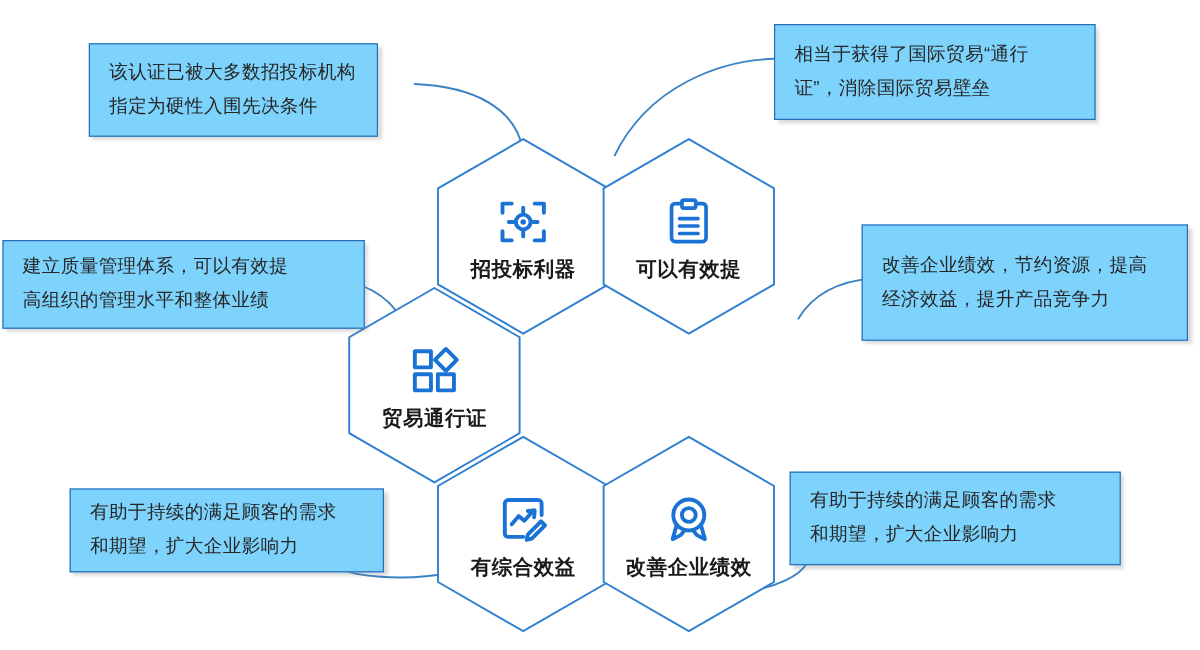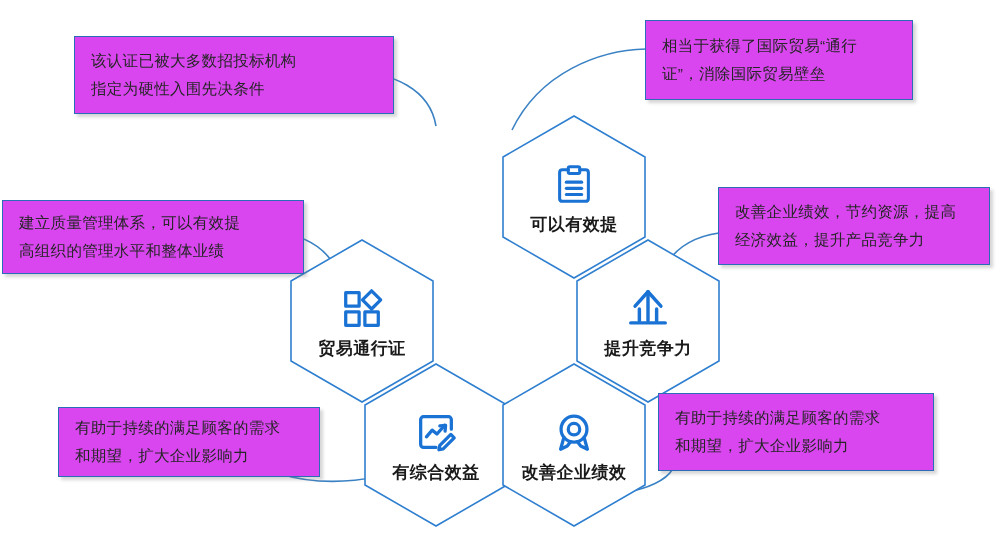--- a/index.html
+++ b/index.html
@@ -60,21 +60,21 @@
     font-weight: bold;
     color: #1a1a1a;
     letter-spacing: 0.5px;
     white-space: nowrap;
     line-height: 1;
   }
   .callout {
     position: absolute;
     box-sizing: border-box;
     border: 1px solid #2b6cb8;
-    background: #d946ef;
+    background: #7dd3fc;
     box-shadow: 3px 3px 3px rgba(120,120,120,0.30);
     display: flex;
     align-items: center;
   }
   .callout-text {
     font-size: 15.5px;
     line-height: 28px;
     color: #262626;
     padding: 0 16px;
     white-space: pre-line;
@@ -90,20 +90,42 @@
     <g fill="none" stroke="#3b82c4" stroke-width="1.6">
       <path d="M345,70 C395,72 430,90 436,126"></path>
       <path d="M646,49 C600,50 540,72 512,130"></path>
       <path d="M272,232 C300,234 322,244 335,266"></path>
       <path d="M728,232 C700,234 678,244 665,266"></path>
       <path d="M280,474 C320,486 390,486 428,452"></path>
       <path d="M672,470 C660,490 600,504 556,486"></path>
     </g>
   </svg>
 
+  <div class="hex" style="left:362px; top:113px;">
+    <svg class="hex-svg" viewBox="0 0 148 168">
+      <polygon points="74,3 145,44 145,124 74,165 3,124 3,44" fill="#ffffff" stroke="#2f7fd0" stroke-width="1.6"></polygon>
+    </svg>
+    <div class="hex-inner">
+      <svg class="hex-icon" viewBox="0 0 48 48">
+        <g fill="none" stroke="#1a73d4" stroke-width="3.4" stroke-linecap="round" stroke-linejoin="round">
+          <path d="M6,16 L6,8 L14,8"></path>
+          <path d="M34,8 L42,8 L42,16"></path>
+          <path d="M42,32 L42,40 L34,40"></path>
+          <path d="M14,40 L6,40 L6,32"></path>
+          <circle cx="24" cy="24" r="6.4"></circle>
+          <path d="M24,11.5 L24,15.5"></path>
+          <path d="M24,32.5 L24,36.5"></path>
+          <path d="M11.5,24 L15.5,24"></path>
+          <path d="M32.5,24 L36.5,24"></path>
+        </g>
+        <circle cx="24" cy="24" r="2.4" fill="#1a73d4"></circle>
+      </svg>
+      <div class="hex-label">招投标利器</div>
+    </div>
+  </div>
 
   <div class="hex" style="left:500px; top:113px;">
     <svg class="hex-svg" viewBox="0 0 148 168">
       <polygon points="74,3 145,44 145,124 74,165 3,124 3,44" fill="#ffffff" stroke="#2f7fd0" stroke-width="1.6"></polygon>
     </svg>
     <div class="hex-inner">
       <svg class="hex-icon" viewBox="0 0 48 48">
         <g fill="none" stroke="#1a73d4" stroke-width="3.2" stroke-linecap="round" stroke-linejoin="round">
           <path d="M18,8 L12,8 C10.3,8 9,9.3 9,11 L9,38 C9,39.7 10.3,41 12,41 L36,41 C37.7,41 39,39.7 39,38 L39,11 C39,9.3 37.7,8 36,8 L30,8"></path>
           <rect x="18" y="5" width="12" height="7" rx="1.6"></rect>
@@ -126,38 +148,20 @@
           <rect x="7" y="7" width="14" height="14"></rect>
           <rect x="7" y="27" width="14" height="14"></rect>
           <rect x="27" y="27" width="14" height="14"></rect>
           <path d="M34,5 L43.5,14.5 L34,24 L24.5,14.5 Z"></path>
         </g>
       </svg>
       <div class="hex-label">贸易通行证</div>
     </div>
   </div>
 
-  <div class="hex" style="left:574px; top:237px;">
-    <svg class="hex-svg" viewBox="0 0 148 168">
-      <polygon points="74,3 145,44 145,124 74,165 3,124 3,44" fill="#ffffff" stroke="#2f7fd0" stroke-width="1.6"></polygon>
-    </svg>
-    <div class="hex-inner">
-      <svg class="hex-icon" viewBox="0 0 48 48">
-        <g fill="none" stroke="#1a73d4" stroke-width="3.6" stroke-linecap="round" stroke-linejoin="round">
-          <path d="M24,6 L10.5,21"></path>
-          <path d="M24,6 L37.5,21"></path>
-          <path d="M24,6 L24,36"></path>
-          <path d="M15,24 L15,36"></path>
-          <path d="M33,24 L33,36"></path>
-          <path d="M6,38.5 L42,38.5"></path>
-        </g>
-      </svg>
-      <div class="hex-label">提升竞争力</div>
-    </div>
-  </div>
 
   <div class="hex" style="left:362px; top:361px;">
     <svg class="hex-svg" viewBox="0 0 148 168">
       <polygon points="74,3 145,44 145,124 74,165 3,124 3,44" fill="#ffffff" stroke="#2f7fd0" stroke-width="1.6"></polygon>
     </svg>
     <div class="hex-inner">
       <svg class="hex-icon" viewBox="0 0 48 48">
         <g fill="none" stroke="#1a73d4" stroke-width="3.4" stroke-linecap="round" stroke-linejoin="round">
           <path d="M40,20 L40,10 C40,8.3 38.7,7 37,7 L11,7 C9.3,7 8,8.3 8,10 L8,36 C8,37.7 9.3,39 11,39 L24,39"></path>
           <path d="M14,28 L20,21 L25,25 L33,16"></path>
@@ -179,36 +183,36 @@
           <circle cx="24" cy="20" r="13.5"></circle>
           <circle cx="24" cy="20" r="6"></circle>
           <path d="M13.5,28.5 L10,41 L17,37.5 L20.5,33"></path>
           <path d="M34.5,28.5 L38,41 L31,37.5 L27.5,33"></path>
         </g>
       </svg>
       <div class="hex-label">改善企业绩效</div>
     </div>
   </div>
 
-  <div class="callout" style="left:74px; top:36px; width:320px; height:78px;">
+  <div class="callout" style="left:74px; top:36px; width:241px; height:78px;">
     <div class="callout-text">该认证已被大多数招投标机构
 指定为硬性入围先决条件</div>
   </div>
 
   <div class="callout" style="left:645px; top:20px; width:268px; height:80px;">
     <div class="callout-text">相当于获得了国际贸易“通行
 证”，消除国际贸易壁垒</div>
   </div>
 
   <div class="callout" style="left:2px; top:200px; width:302px; height:74px;">
     <div class="callout-text">建立质量管理体系，可以有效提
 高组织的管理水平和整体业绩</div>
   </div>
 
-  <div class="callout" style="left:718px; top:187px; width:272px; height:78px;">
+  <div class="callout" style="left:718px; top:187px; width:272px; height:97px;">
     <div class="callout-text">改善企业绩效，节约资源，提高
 经济效益，提升产品竞争力</div>
   </div>
 
   <div class="callout" style="left:58px; top:407px; width:262px; height:70px;">
     <div class="callout-text">有助于持续的满足顾客的需求
 和期望，扩大企业影响力</div>
   </div>
 
   <div class="callout" style="left:658px; top:393px; width:276px; height:78px;">

